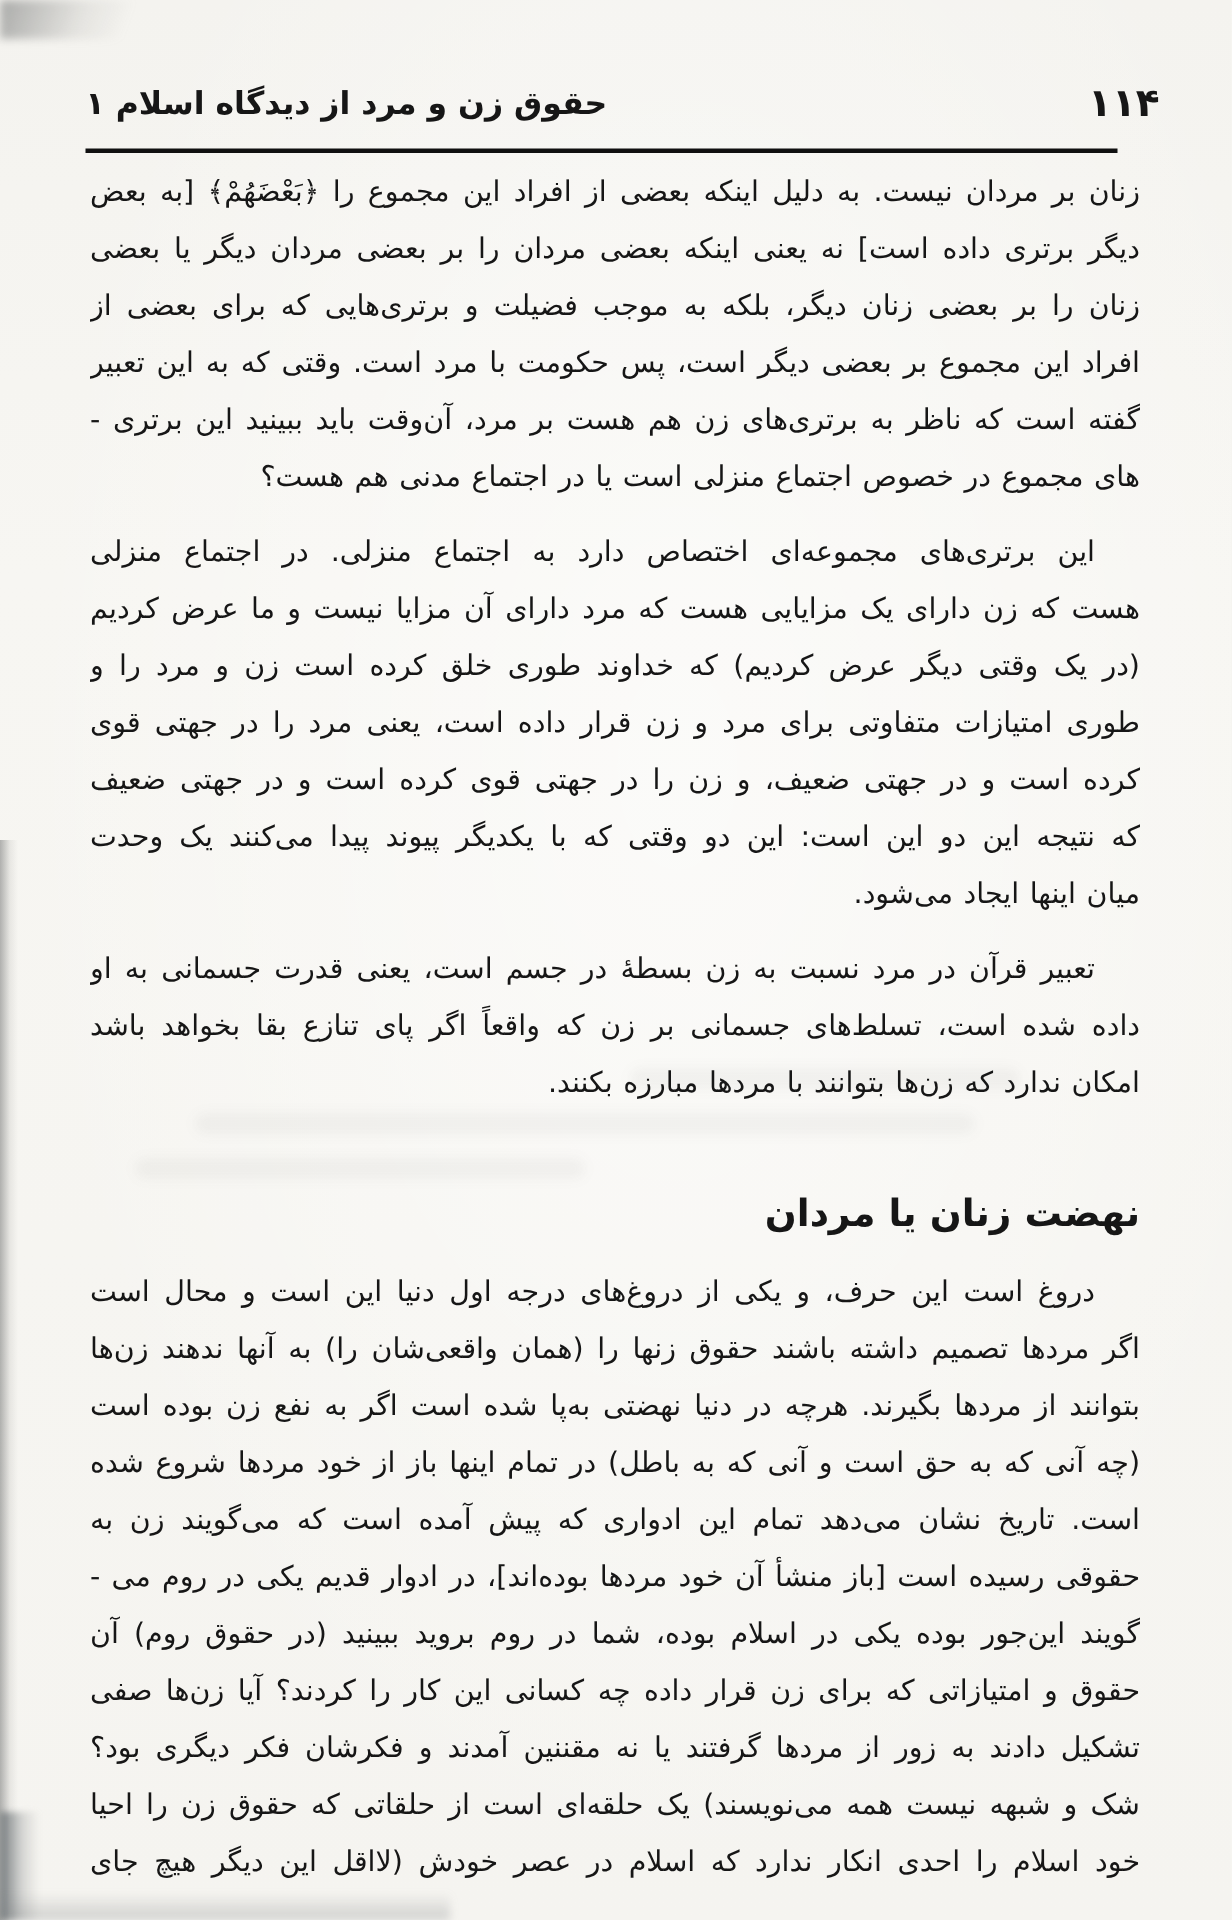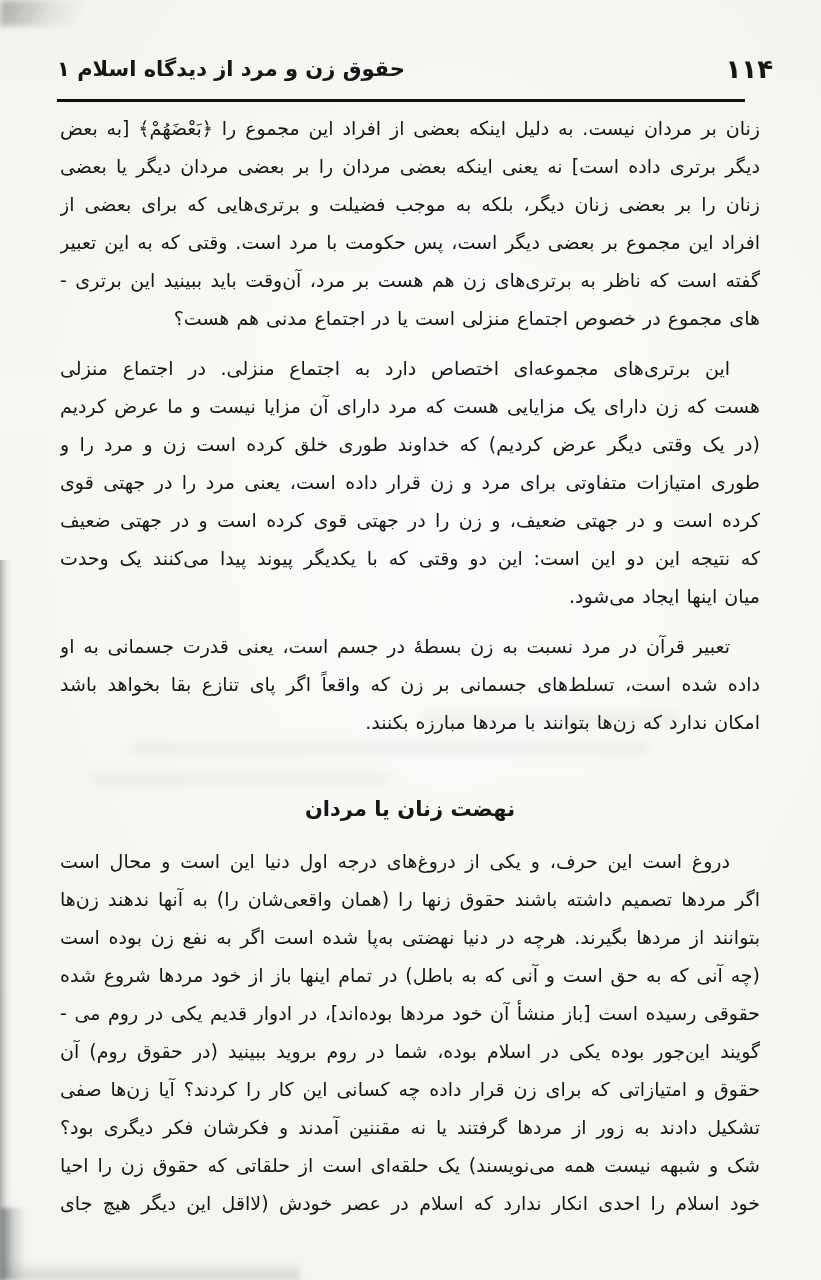--- a/index.html
+++ b/index.html
@@ -88,23 +88,23 @@
     overflow: hidden;
     text-align: justify;
     text-align-last: justify;
     white-space: normal;
     word-spacing: 1px;
   }
   .line.ragged { text-align-last: right; }
   .line.first-indent { padding-right: 30px; margin-top: 12px; }
   .section-heading {
     margin: 51px 0 16px 0;
-    font-size: 21px;
+    font-size: 25px;
     font-weight: bold;
-    text-align: center;
+    text-align: right;
     line-height: 34px;
     height: 34px;
   }
 </style>
 </head>
 <body>
 
 <div class="page">
 
   <div class="shadow-top-left"></div>
@@ -143,20 +143,21 @@
         <div class="line first-indent">تعبیر قرآن در مرد نسبت به زن بسطهٔ در جسم است، یعنی قدرت جسمانی به او</div>
         <div class="line">داده شده است، تسلط‌های جسمانی بر زن که واقعاً اگر پای تنازع بقا بخواهد باشد</div>
         <div class="line ragged">امکان ندارد که زن‌ها بتوانند با مردها مبارزه بکنند.</div>
       </div>
       <div class="section-heading">نهضت زنان یا مردان</div>
       <div class="paragraph">
         <div class="line first-indent">دروغ است این حرف، و یکی از دروغ‌های درجه اول دنیا این است و محال است</div>
         <div class="line">اگر مردها تصمیم داشته باشند حقوق زنها را (همان واقعی‌شان را) به آنها ندهند زن‌ها</div>
         <div class="line">بتوانند از مردها بگیرند. هرچه در دنیا نهضتی به‌پا شده است اگر به نفع زن بوده است</div>
         <div class="line">(چه آنی که به حق است و آنی که به باطل) در تمام اینها باز از خود مردها شروع شده</div>
+        <div class="line">است. تاریخ نشان می‌دهد تمام این ادواری که پیش آمده است که می‌گویند زن به</div>
         <div class="line">حقوقی رسیده است [باز منشأ آن خود مردها بوده‌اند]، در ادوار قدیم یکی در روم می -</div>
         <div class="line">گویند این‌جور بوده یکی در اسلام بوده، شما در روم بروید ببینید (در حقوق روم) آن</div>
         <div class="line">حقوق و امتیازاتی که برای زن قرار داده چه کسانی این کار را کردند؟ آیا زن‌ها صفی</div>
         <div class="line">تشکیل دادند به زور از مردها گرفتند یا نه مقننین آمدند و فکرشان فکر دیگری بود؟</div>
         <div class="line">شک و شبهه نیست همه می‌نویسند) یک حلقه‌ای است از حلقاتی که حقوق زن را احیا</div>
         <div class="line">خود اسلام را احدی انکار ندارد که اسلام در عصر خودش (لااقل این دیگر هیچ جای</div>
       </div>
     </div>
 
 </div>

